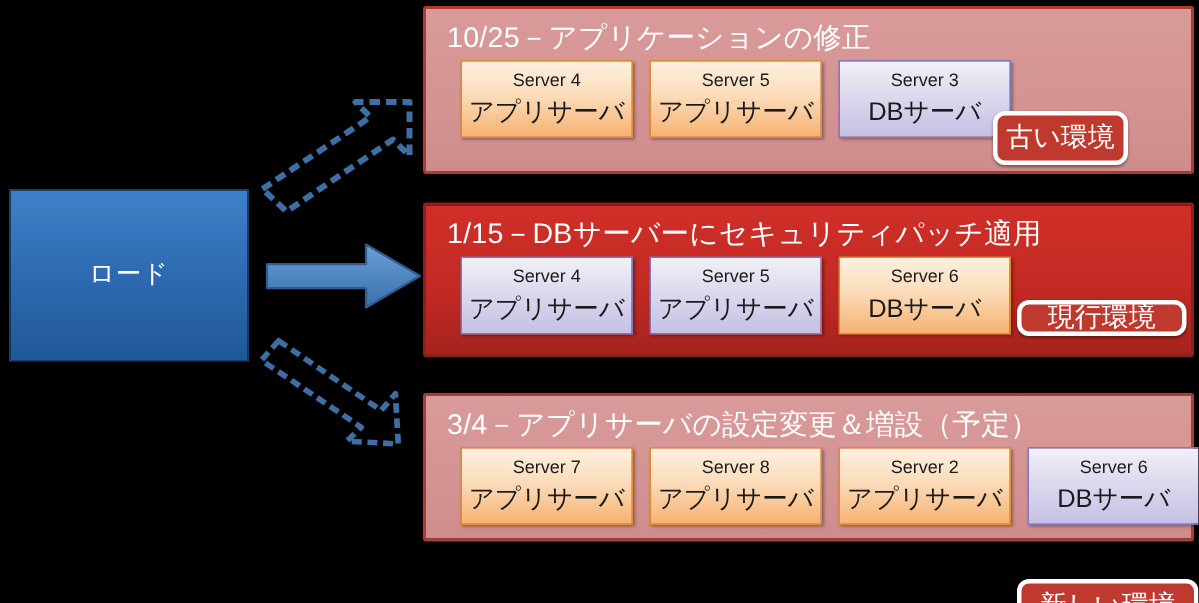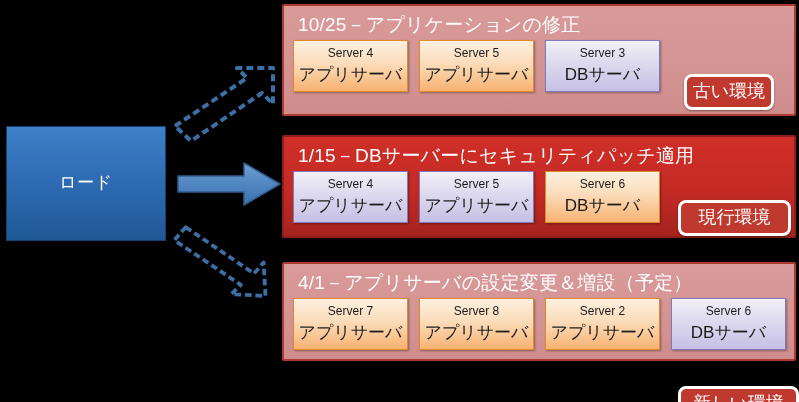--- a/index.html
+++ b/index.html
@@ -70,21 +70,21 @@
     top: 6px;
     color: #ffffff;
     font-size: 19px;
     letter-spacing: 0.2px;
     white-space: nowrap;
   }
 
   
   .server-row {
     position: absolute;
-    left: 9px;
+    left: 23px;
     top: 34px;
     display: flex;
     gap: 11px;
   }
   .server-box {
     width: 115px;
     height: 52px;
     box-sizing: border-box;
     display: flex;
     flex-direction: column;
@@ -116,22 +116,22 @@
     border-radius: 8px;
     color: #ffffff;
     font-size: 18px;
     display: flex;
     align-items: center;
     justify-content: center;
     padding: 2px 10px 4px 10px;
     box-shadow: 0 1px 2px rgba(0,0,0,0.4);
     white-space: nowrap;
   }
-  #badge-old     { left: 684px; top: 74px;  width: 90px; height: 36px; }
-  #badge-current { left: 678px; top: 200px; width: 113px; height: 36px; }
+  #badge-old     { left: 662px; top: 74px;  width: 90px; height: 36px; }
+  #badge-current { left: 678px; top: 200px; width: 113px; height: 24px; }
   #badge-new     { left: 678px; top: 362px; width: 121px; height: 36px; margin-top: 24px; }
 </style>
 </head>
 <body>
 
 <div id="load-balancer">
   <div>ロード</div>
 </div>
 
 <svg id="arrow-top" class="arrow-svg" width="112" height="78" viewBox="0 0 112 78">
@@ -185,21 +185,21 @@
     </div>
     <div class="server-box box-app">
       <span class="srv-name">Server 6</span>
       <span class="srv-role">DBサーバ</span>
     </div>
   </div>
 </div>
 <div id="badge-current" class="badge">現行環境</div>
 
 <div id="panel-new" class="panel panel-new">
-  <div class="panel-title">4/1－アプリサーバの設定変更＆増設（予定）</div>
+  <div class="panel-title">3/4－アプリサーバの設定変更＆増設（予定）</div>
   <div class="server-row">
     <div class="server-box box-app">
       <span class="srv-name">Server 7</span>
       <span class="srv-role">アプリサーバ</span>
     </div>
     <div class="server-box box-app">
       <span class="srv-name">Server 8</span>
       <span class="srv-role">アプリサーバ</span>
     </div>
     <div class="server-box box-app">

